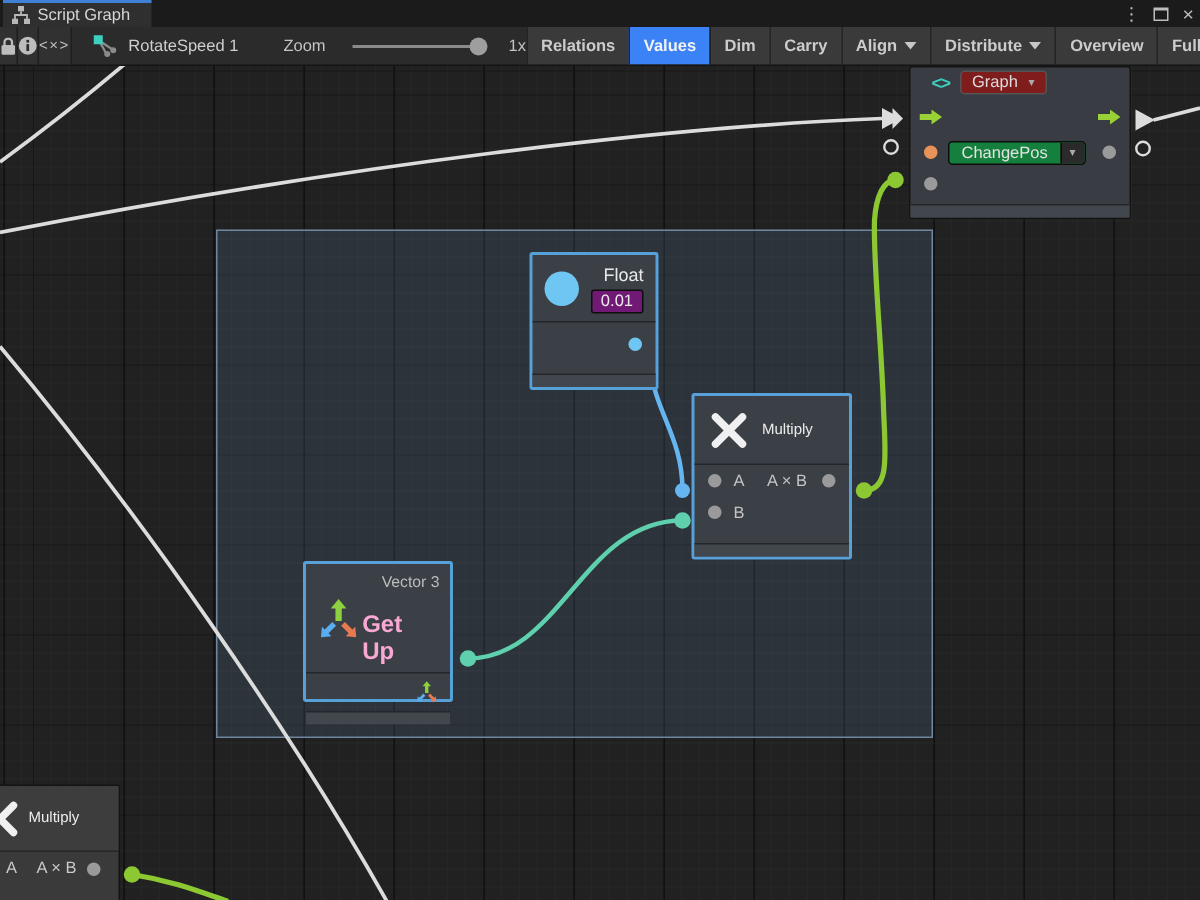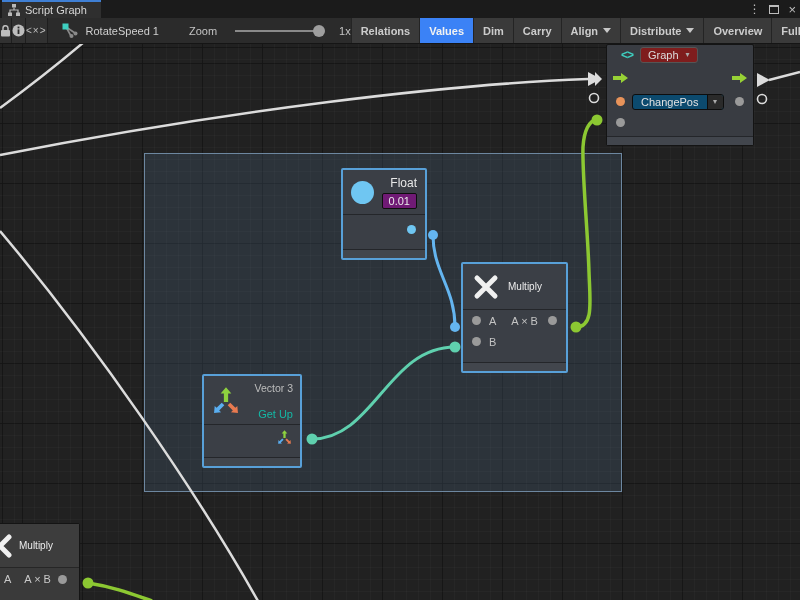--- a/index.html
+++ b/index.html
@@ -65,28 +65,28 @@
   
   .node-graph { left:606px; top:0; width:148px; height:102px; }
   .gn-header { height:19px; display:flex; align-items:center; gap:7px; padding-left:14px; flex:none; }
   .code-glyph { color:#3ecfc0; font-weight:bold; font-size:12px; letter-spacing:-1px; }
   .pill { display:flex; align-items:center; gap:7px; background:#7f1d1d; border:1px solid #555;
     border-radius:3px; padding:1px 7px; color:#dcdcdc; font-size:11px; }
   .caret { font-size:8px; color:#aaaaaa; line-height:1; }
   .row-flow { height:27px; display:flex; align-items:center; padding:0 6px; flex:none; }
   .row-val { height:21px; display:flex; align-items:center; gap:7px; padding:0 9px; flex:none; }
   .dropdown { display:flex; align-items:stretch; border:1px solid #0d0d0d; border-radius:3px;
-    overflow:hidden; background:#0c4a6e;text-align:center; }
+    overflow:hidden; background:#15803d;text-align:center; }
   .dd-main { padding:1px 8px; color:#e2e2e2; font-size:11px; }
   .dd-arrow { width:16px; display:flex; align-items:center; justify-content:center;
     border-left:1px solid #0d0d0d; background:#2a2a2a; }
   .row-b { height:20px; display:flex; align-items:center; padding:0 9px; flex:none; }
 
   
-  .node-float { left:341px; top:124px; width:86px; height:92px; }
+  .node-float { left:353px; top:124px; width:86px; height:92px; }
   .fl-header { display:flex; align-items:center; padding:6px 8px 5px 8px; gap:6px; flex:none; }
   .fl-circle { width:23px; height:23px; border-radius:50%; background:#6fc6f2; flex:none; }
   .fl-col { margin-left:auto; display:flex; flex-direction:column; align-items:flex-end; gap:3px; }
   .fl-title { font-size:12px; color:#e8e8e8; }
   .value-box { background:#701a75; border:1px solid #0e0e0e; border-radius:2px; padding:0 6px;
     font-size:11px; color:#eaeaea; line-height:14px; }
   .fl-prow { height:29px; justify-content:flex-end; }
 
   
   .node-multiply { left:461px; top:218px; width:107px; height:111px; }
@@ -94,21 +94,21 @@
   .mu-title { font-size:10px; color:#ececec; }
   .lblA { margin-left:8px; color:#c4c4c4; }
   .lblAxB { margin-left:15px; color:#c4c4c4; }
   .row-h21 { height:21px; }
 
   
   .node-getup { left:202px; top:330px; width:100px; height:94px; }
   .gu-header { display:flex; align-items:center; padding:6px 7px 4px 6px; flex:none; }
   .gu-col { margin-left:auto; display:flex; flex-direction:column; align-items:flex-end; gap:14px; }
   .gu-type { font-size:10.5px; color:#bdbdbd; }
-  .gu-title { font-size:11px; color:#14b8a6; }
+  .gu-title { font-size:16px; color:#f9a8d4;font-weight:bold; }
   .gu-prow { height:25px; justify-content:flex-end; padding-right:7px; }
 
   
   .node-multiply2 { left:-40px; top:479px; width:120px; height:130px; background:#3a3a3a; }
   .mu2-header { height:43px; display:flex; align-items:center; gap:6px; padding-left:26px; flex:none;
     background:#3d3d3d; }
   .mu2-row { height:22px; display:flex; align-items:center; padding-left:43px; padding-right:12px; }
 </style>
 </head>
 <body>

